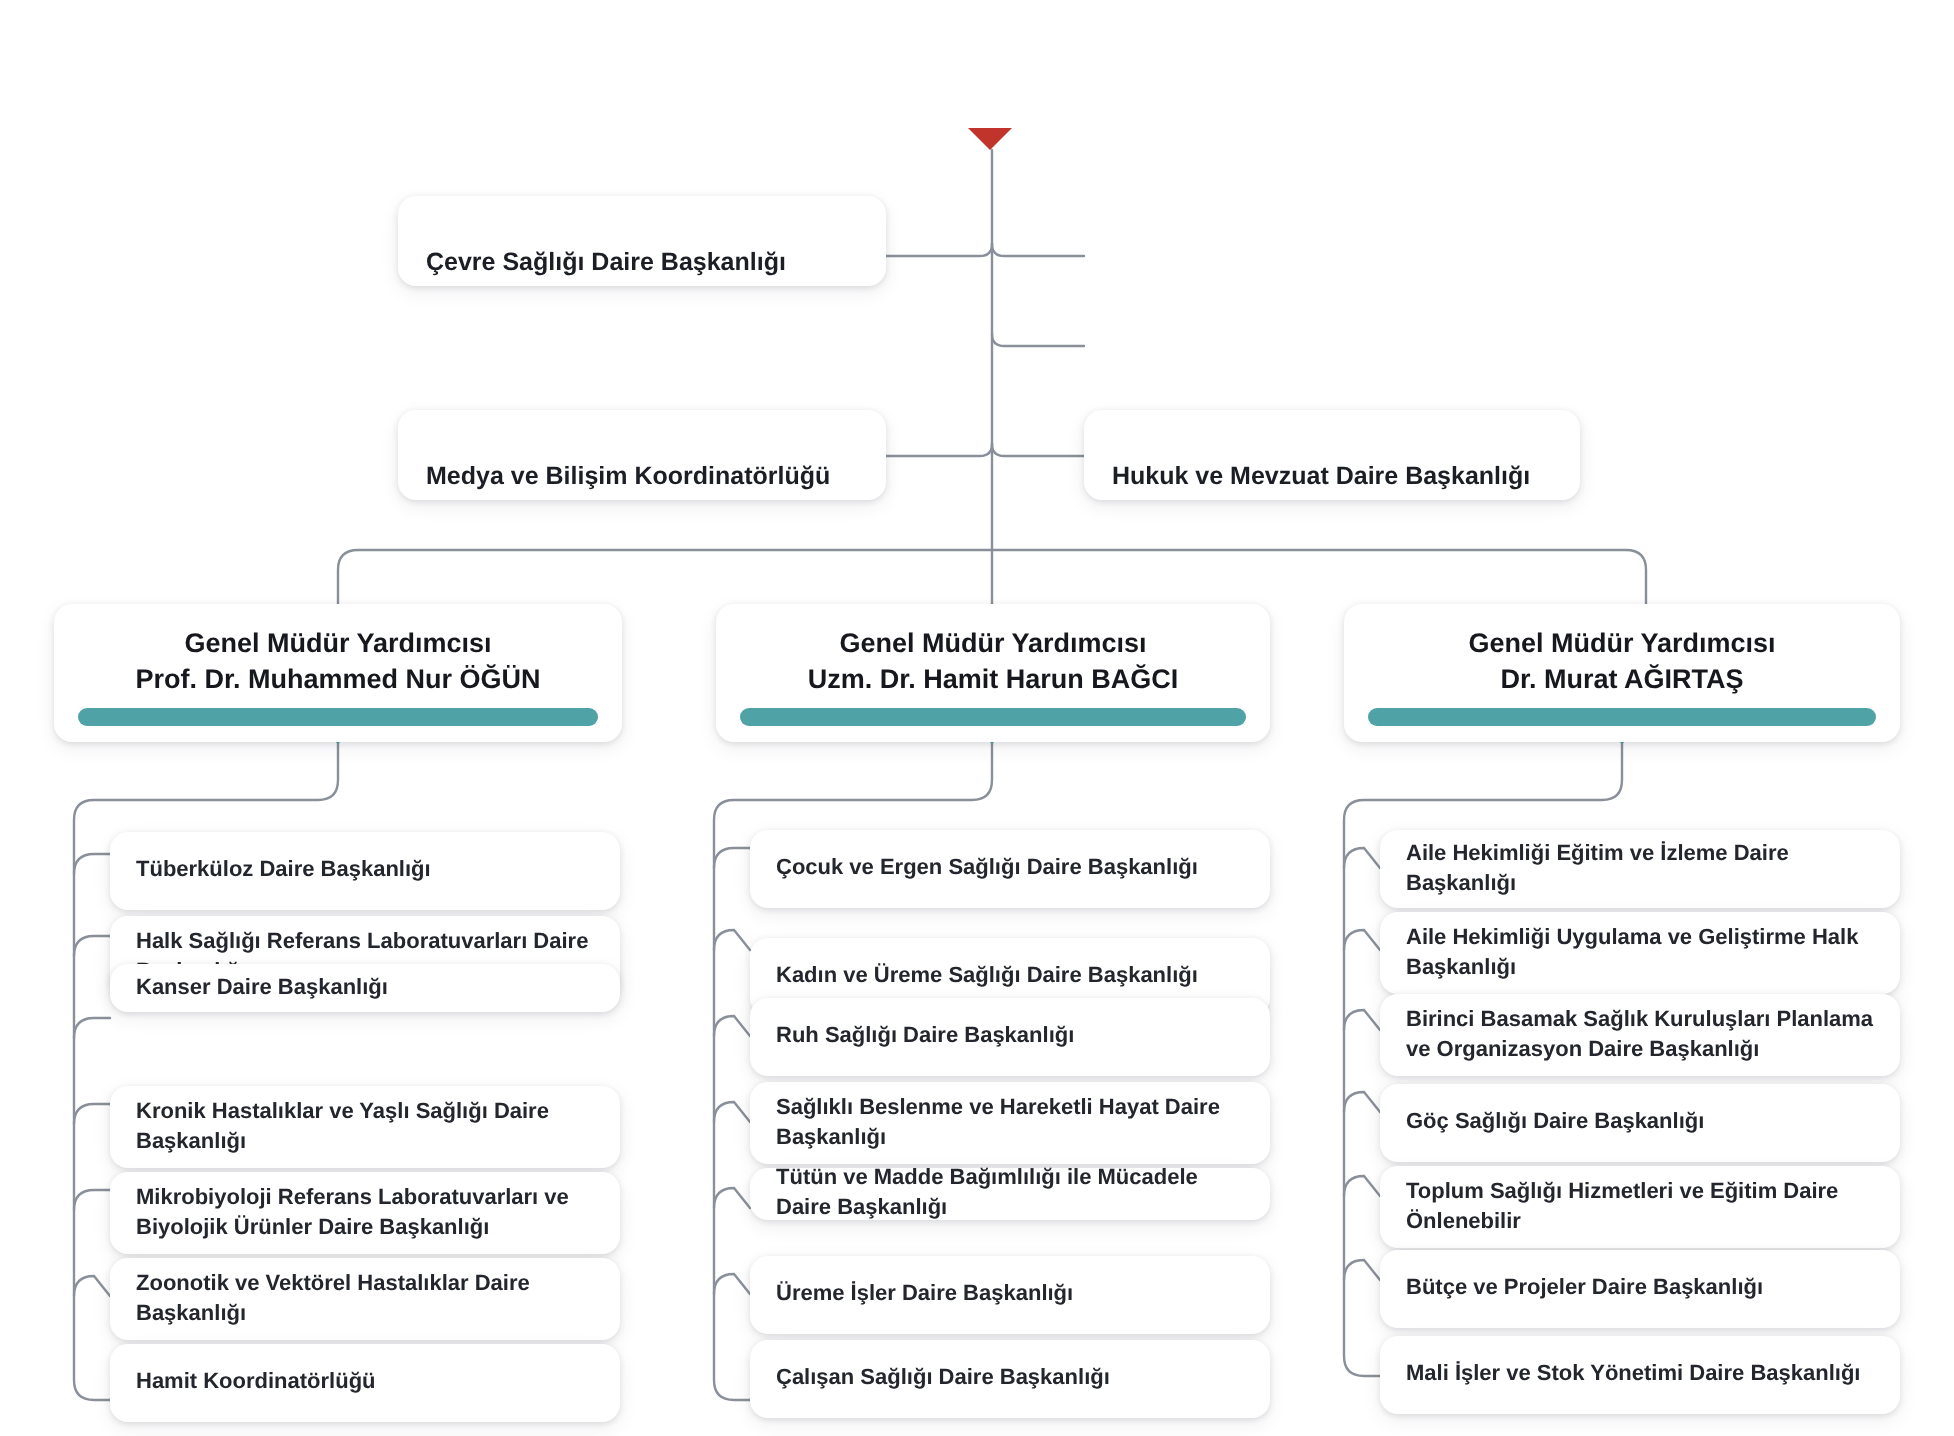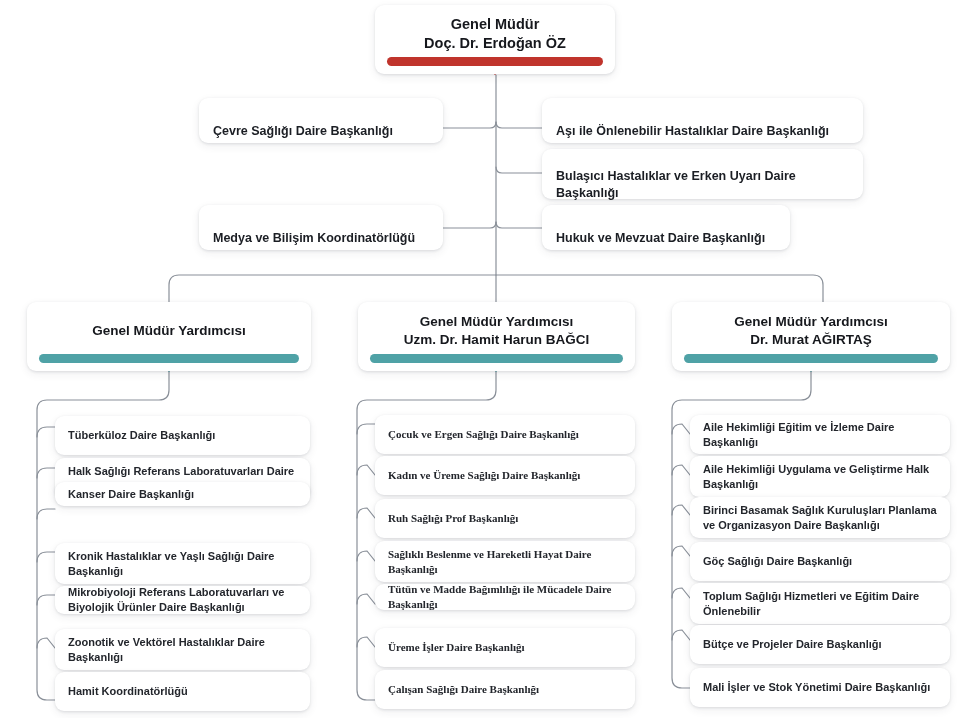--- a/index.html
+++ b/index.html
@@ -107,21 +107,21 @@
     padding: 7px 13px;
     justify-content: center;
   }
   .leaf .label {
     font-size: 11px;
     font-weight: bold;
     color: #23262c;
     line-height: 1.33;
   }
   .col0 .leaf { left: 55px;  width: 255px; }
-  .col1 .leaf { left: 375px; width: 260px; font-family: Liberation Serif, serif; }
+  .col1 .leaf { left: 375px; width: 260px; }
   .col2 .leaf { left: 690px; width: 260px; }
 </style>
 </head>
 <body>
 
 <div id="chart">
 
   <svg id="wires" viewBox="0 0 977 718" width="977" height="718" aria-hidden="true">
     <g fill="none" stroke="#8a9099" stroke-width="1.2" stroke-linecap="round">
 
@@ -155,44 +155,34 @@
       <path d="M811,371 L811,390 Q811,400 801,400 L682,400 Q672,400 672,410 L672,678 Q672,688 682,688 L690,688"></path>
       <path d="M672,434 Q672,424 682,424 L690,434"></path>
       <path d="M672,475 Q672,465 682,465 L690,475"></path>
       <path d="M672,515 Q672,505 682,505 L690,515"></path>
       <path d="M672,556 Q672,546 682,546 L690,556"></path>
       <path d="M672,598 Q672,588 682,588 L690,598"></path>
       <path d="M672,640 Q672,630 682,630 L690,640"></path>
     </g>
   </svg>
 
-  <div class="node head" id="root-node">
-    <div class="title"><span>Genel Müdür</span><br><span>Doç. Dr. Erdoğan ÖZ</span></div>
-    <div class="accent red"></div>
-  </div>
   <div class="pointer red" id="root-pointer"></div>
 
   <div class="node direct" id="direct-0">
     <div class="label">Çevre Sağlığı Daire Başkanlığı</div>
   </div>
-  <div class="node direct" id="direct-1">
-    <div class="label">Aşı ile Önlenebilir Hastalıklar Daire Başkanlığı</div>
-  </div>
-  <div class="node direct" id="direct-2">
-    <div class="label">Bulaşıcı Hastalıklar ve Erken Uyarı Daire Başkanlığı</div>
-  </div>
   <div class="node direct" id="direct-4">
     <div class="label">Hukuk ve Mevzuat Daire Başkanlığı</div>
   </div>
   <div class="node direct" id="direct-3">
     <div class="label">Medya ve Bilişim Koordinatörlüğü</div>
   </div>
 
   <div class="node head deputy" id="dep-0">
-    <div class="title"><span>Genel Müdür Yardımcısı</span><br></div>
+    <div class="title"><span>Genel Müdür Yardımcısı</span><br><span>Prof. Dr. Muhammed Nur ÖĞÜN</span></div>
     <div class="accent teal"></div>
   </div>
   <div class="pointer teal" id="dep-ptr-0"></div>
 
   <div class="node head deputy" id="dep-1">
     <div class="title"><span>Genel Müdür Yardımcısı</span><br><span>Uzm. Dr. Hamit Harun BAĞCI</span></div>
     <div class="accent teal"></div>
   </div>
   <div class="pointer teal" id="dep-ptr-1"></div>
 
@@ -208,40 +198,40 @@
       </div>
     <div class="node leaf" style="top:458px;height:41px">
       <div class="label">Halk Sağlığı Referans Laboratuvarları Daire Başkanlığı</div>
       </div>
     <div class="node leaf" style="top:482px;height:24px">
       <div class="label">Kanser Daire Başkanlığı</div>
       </div>
     <div class="node leaf" style="top:543px;height:41px">
       <div class="label">Kronik Hastalıklar ve Yaşlı  Sağlığı Daire Başkanlığı</div>
       </div>
-    <div class="node leaf" style="top:586px;height:28px">
+    <div class="node leaf" style="top:586px;height:41px">
       <div class="label">Mikrobiyoloji Referans Laboratuvarları ve Biyolojik Ürünler Daire Başkanlığı</div>
       </div>
     <div class="node leaf" style="top:629px;height:41px">
       <div class="label">Zoonotik ve Vektörel Hastalıklar Daire Başkanlığı</div>
       </div>
     <div class="node leaf" style="top:672px;height:39px">
       <div class="label">Hamit Koordinatörlüğü</div>
       </div>
   </div>
 
   <div class="col1">
     <div class="node leaf" style="top:415px;height:39px">
       <div class="label">Çocuk ve Ergen Sağlığı Daire Başkanlığı</div>
       </div>
-    <div class="node leaf" style="top:456px;height:39px">
+    <div class="node leaf" style="top:469px;height:39px">
       <div class="label">Kadın ve Üreme Sağlığı Daire Başkanlığı</div>
       </div>
     <div class="node leaf" style="top:499px;height:39px">
-      <div class="label">Ruh Sağlığı Prof Başkanlığı</div>
+      <div class="label">Ruh Sağlığı Daire Başkanlığı</div>
       </div>
     <div class="node leaf" style="top:541px;height:41px">
       <div class="label">Sağlıklı Beslenme ve Hareketli Hayat Daire Başkanlığı</div>
       </div>
     <div class="node leaf" style="top:584px;height:26px">
       <div class="label">Tütün ve Madde Bağımlılığı ile Mücadele Daire Başkanlığı</div>
       </div>
     <div class="node leaf" style="top:628px;height:39px">
       <div class="label">Üreme İşler Daire Başkanlığı</div>
       </div>

